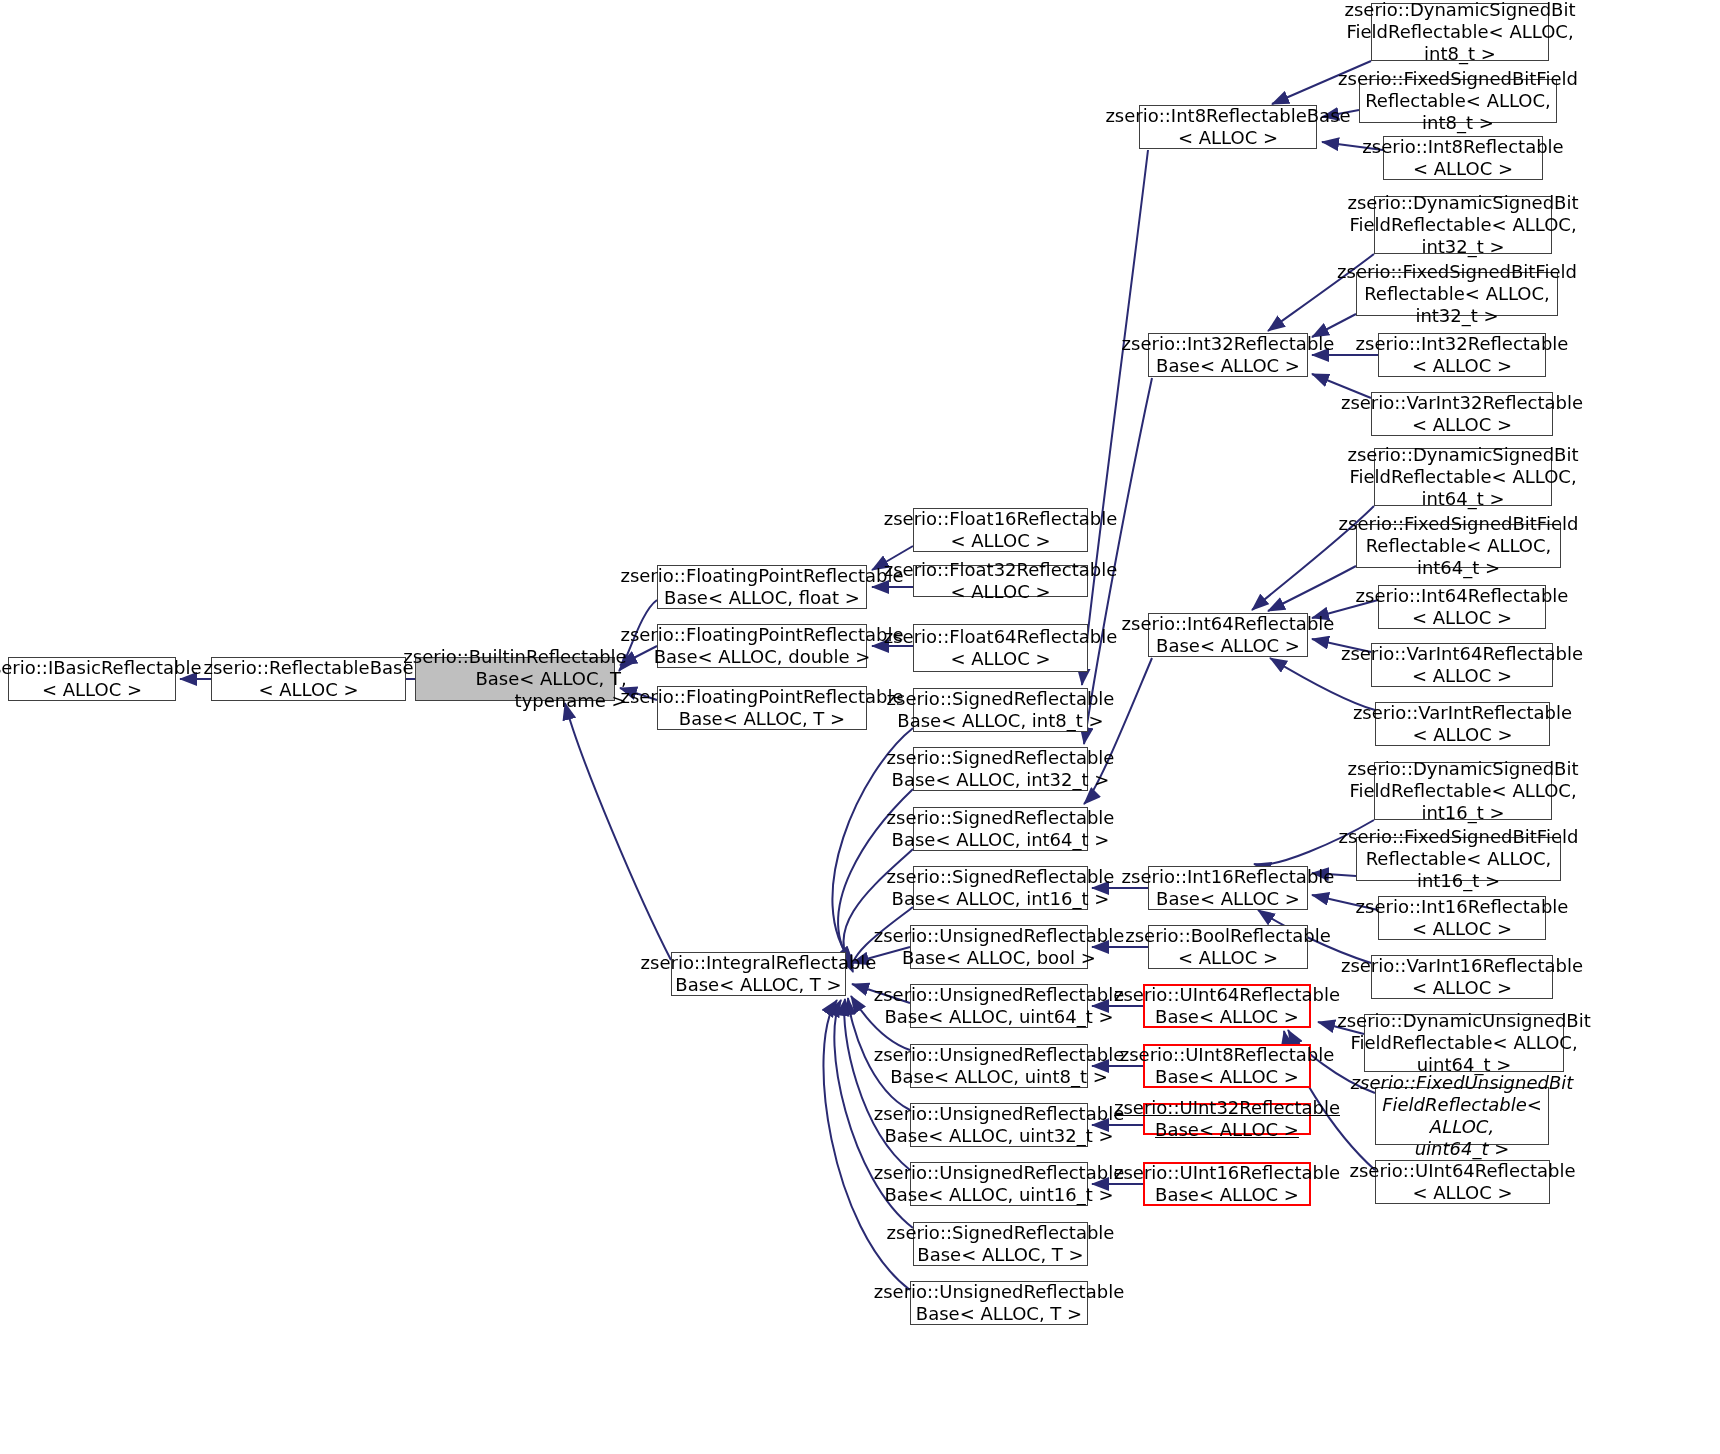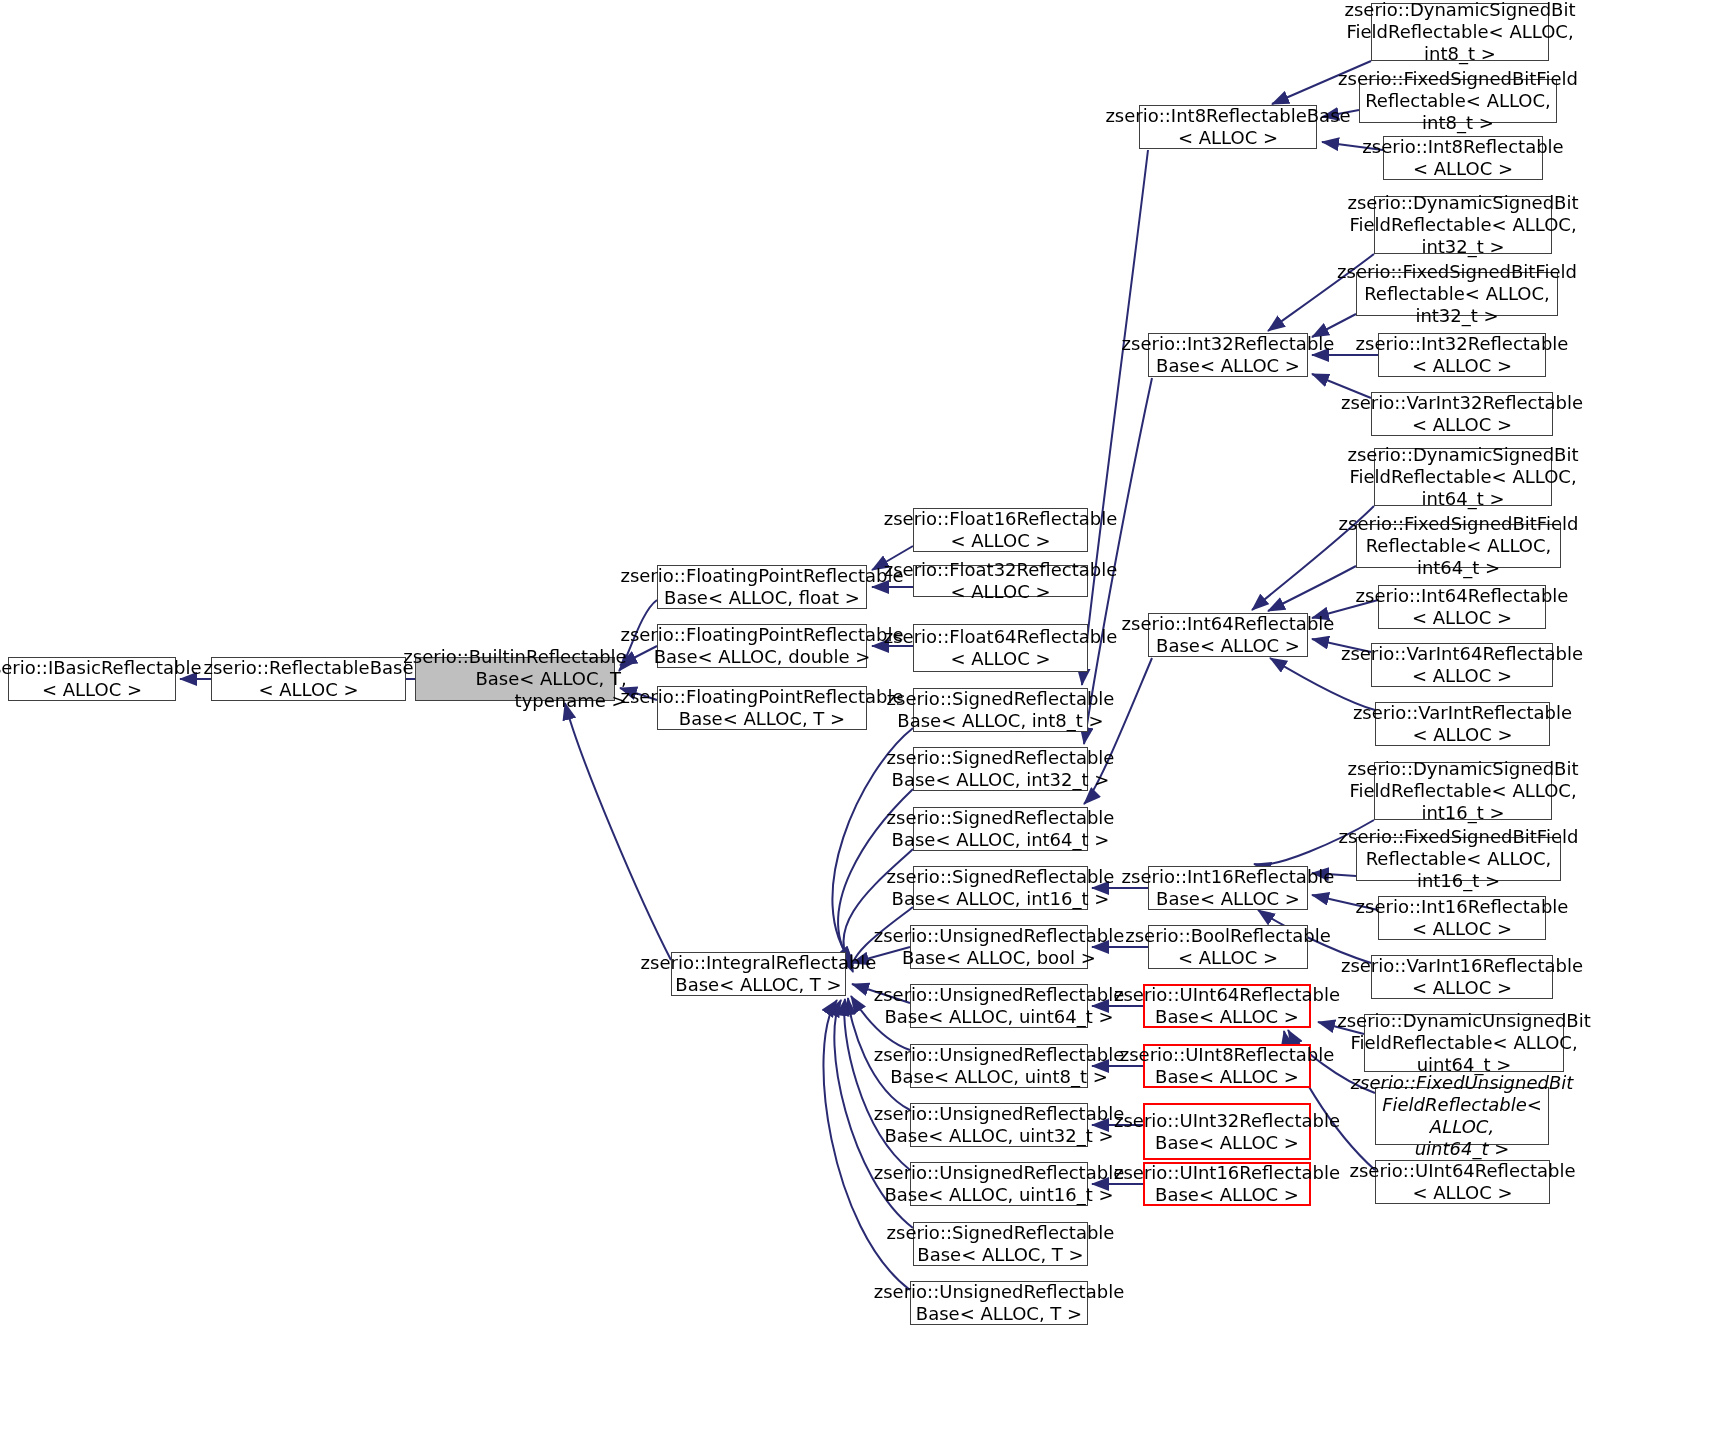--- a/index.html
+++ b/index.html
@@ -159,21 +159,21 @@
       <div class="node" style="left: 1148px; top: 613px; width: 160px; height: 44px;">zserio::Int64Reflectable
 Base&lt; ALLOC &gt;</div>
       <div class="node" style="left: 1148px; top: 866px; width: 160px; height: 44px;">zserio::Int16Reflectable
 Base&lt; ALLOC &gt;</div>
       <div class="node" style="left: 1148px; top: 925px; width: 160px; height: 44px;">zserio::BoolReflectable
 &lt; ALLOC &gt;</div>
       <div class="node red" style="left: 1143px; top: 984px; width: 168px; height: 44px;">zserio::UInt64Reflectable
 Base&lt; ALLOC &gt;</div>
       <div class="node red" style="left: 1143px; top: 1044px; width: 168px; height: 44px;">zserio::UInt8Reflectable
 Base&lt; ALLOC &gt;</div>
-      <div class="node red" style="left: 1143px; top: 1103px; width: 168px; height: 57px;">zserio::UInt32Reflectable
+      <div class="node red" style="left: 1143px; top: 1103px; width: 168px; height: 32px; text-decoration: underline;">zserio::UInt32Reflectable
 Base&lt; ALLOC &gt;</div>
       <div class="node red" style="left: 1143px; top: 1162px; width: 168px; height: 44px;">zserio::UInt16Reflectable
 Base&lt; ALLOC &gt;</div>
       <div class="node" style="left: 1371px; top: 3px; width: 178px; height: 58px;">zserio::DynamicSignedBit
 FieldReflectable&lt; ALLOC,
 int8_t &gt;</div>
       <div class="node" style="left: 1359px; top: 79px; width: 198px; height: 44px;">zserio::FixedSignedBitField
 Reflectable&lt; ALLOC, int8_t &gt;</div>
       <div class="node" style="left: 1383px; top: 136px; width: 160px; height: 44px;">zserio::Int8Reflectable
 &lt; ALLOC &gt;</div>

